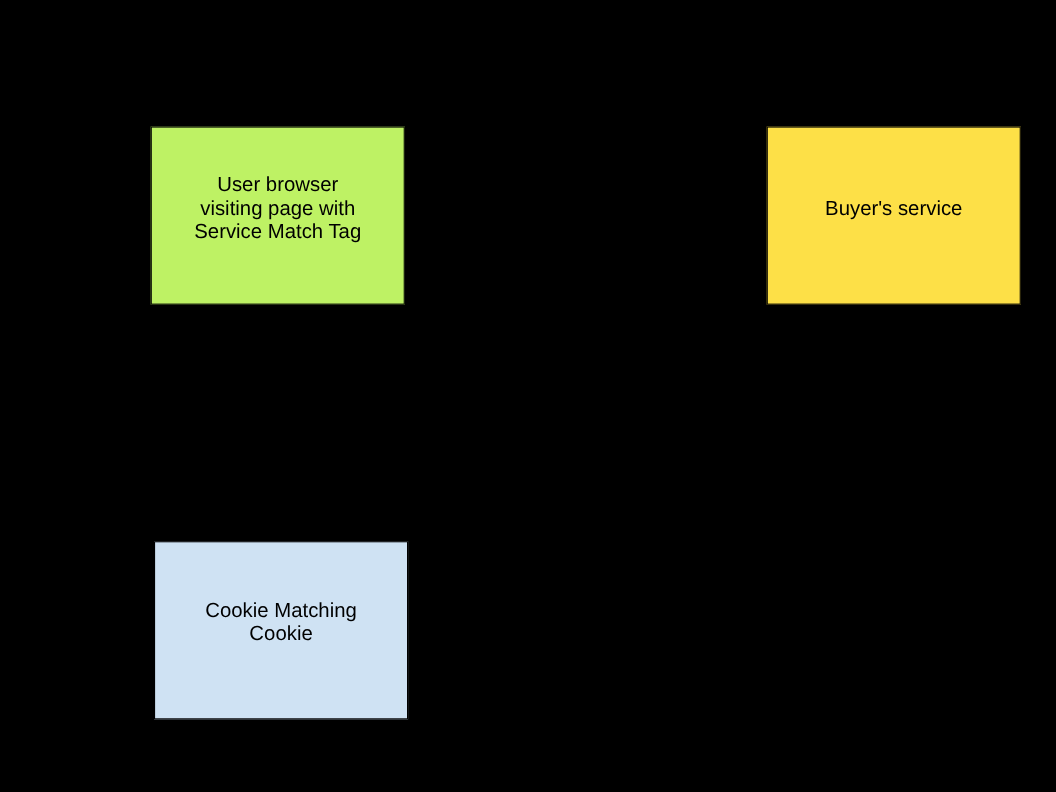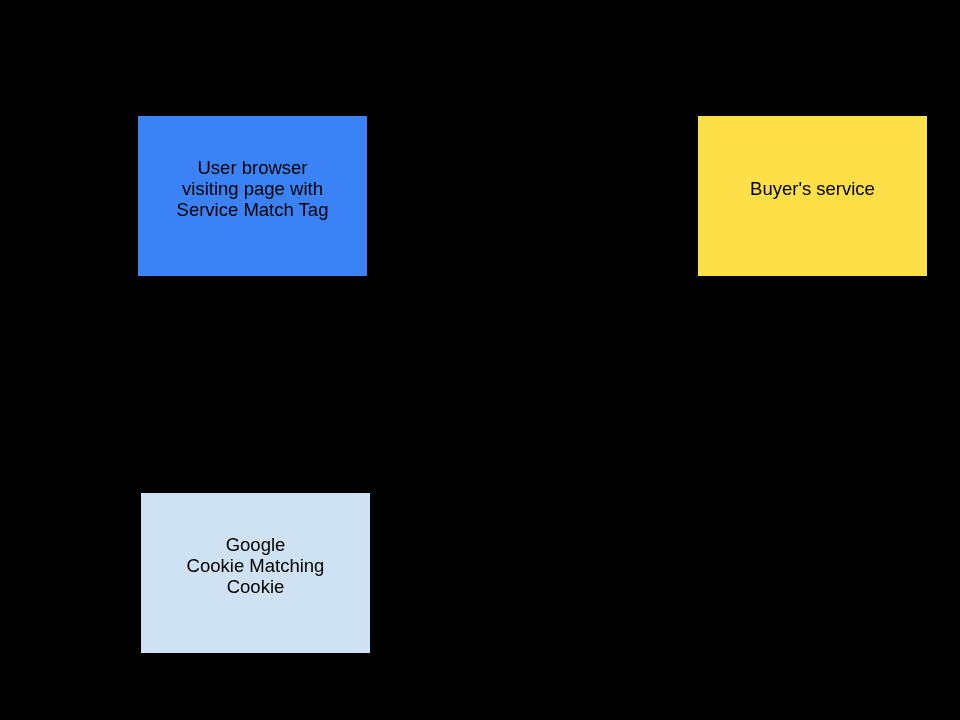--- a/index.html
+++ b/index.html
@@ -43,35 +43,34 @@
   }
   .node-user   { left: 137px; top: 115px; }
   .node-buyer  { left: 697px; top: 115px; }
   .node-google { left: 140px; top: 492px; }
 </style>
 </head>
 <body>
 
 <div class="canvas" style="background: rgb(0, 0, 0);">
 
-  <div class="node node-user" style="background: #3b82f6; border-color: rgb(0, 0, 0); color: rgb(0, 0, 0);">
+  <div class="node node-user" style="background: #bef264; border-color: rgb(0, 0, 0); color: rgb(0, 0, 0);">
     <div class="node-label">
       <span>User browser</span>
       <span>visiting page with</span>
       <span>Service Match Tag</span>
     </div>
   </div>
 
   <div class="node node-buyer" style="background: #fde047; border-color: rgb(0, 0, 0); color: rgb(0, 0, 0);">
     <div class="node-label">
       <span>Buyer's service</span>
     </div>
   </div>
 
   <div class="node node-google" style="background: rgb(207, 226, 243); border-color: rgb(0, 0, 0); color: rgb(0, 0, 0);">
     <div class="node-label">
-      <span>Google</span>
       <span>Cookie Matching</span>
       <span>Cookie</span>
     </div>
   </div>
 
 </div>
 
 </body></html>

